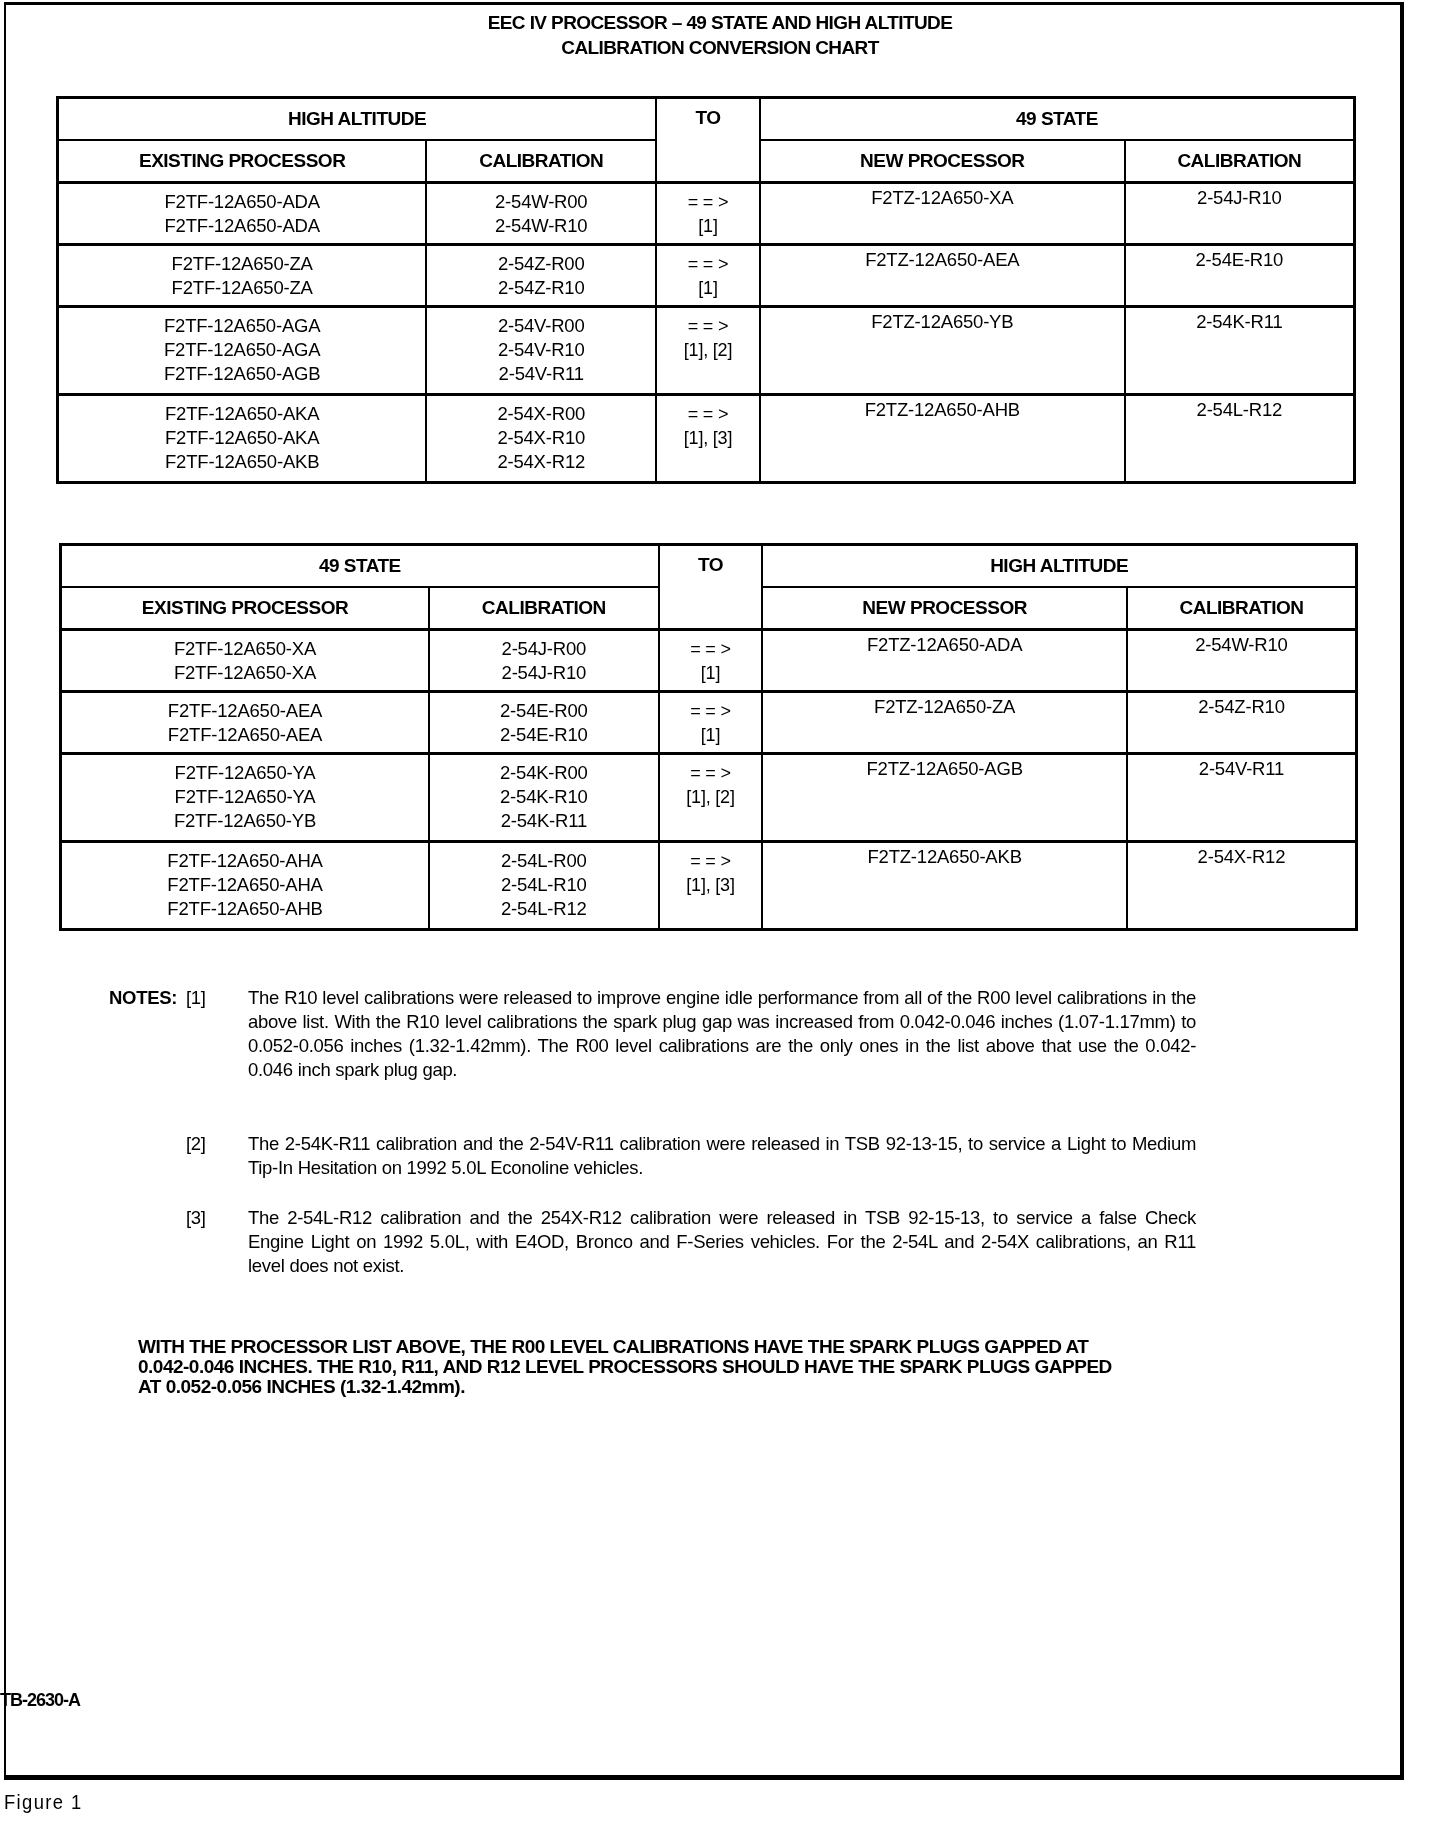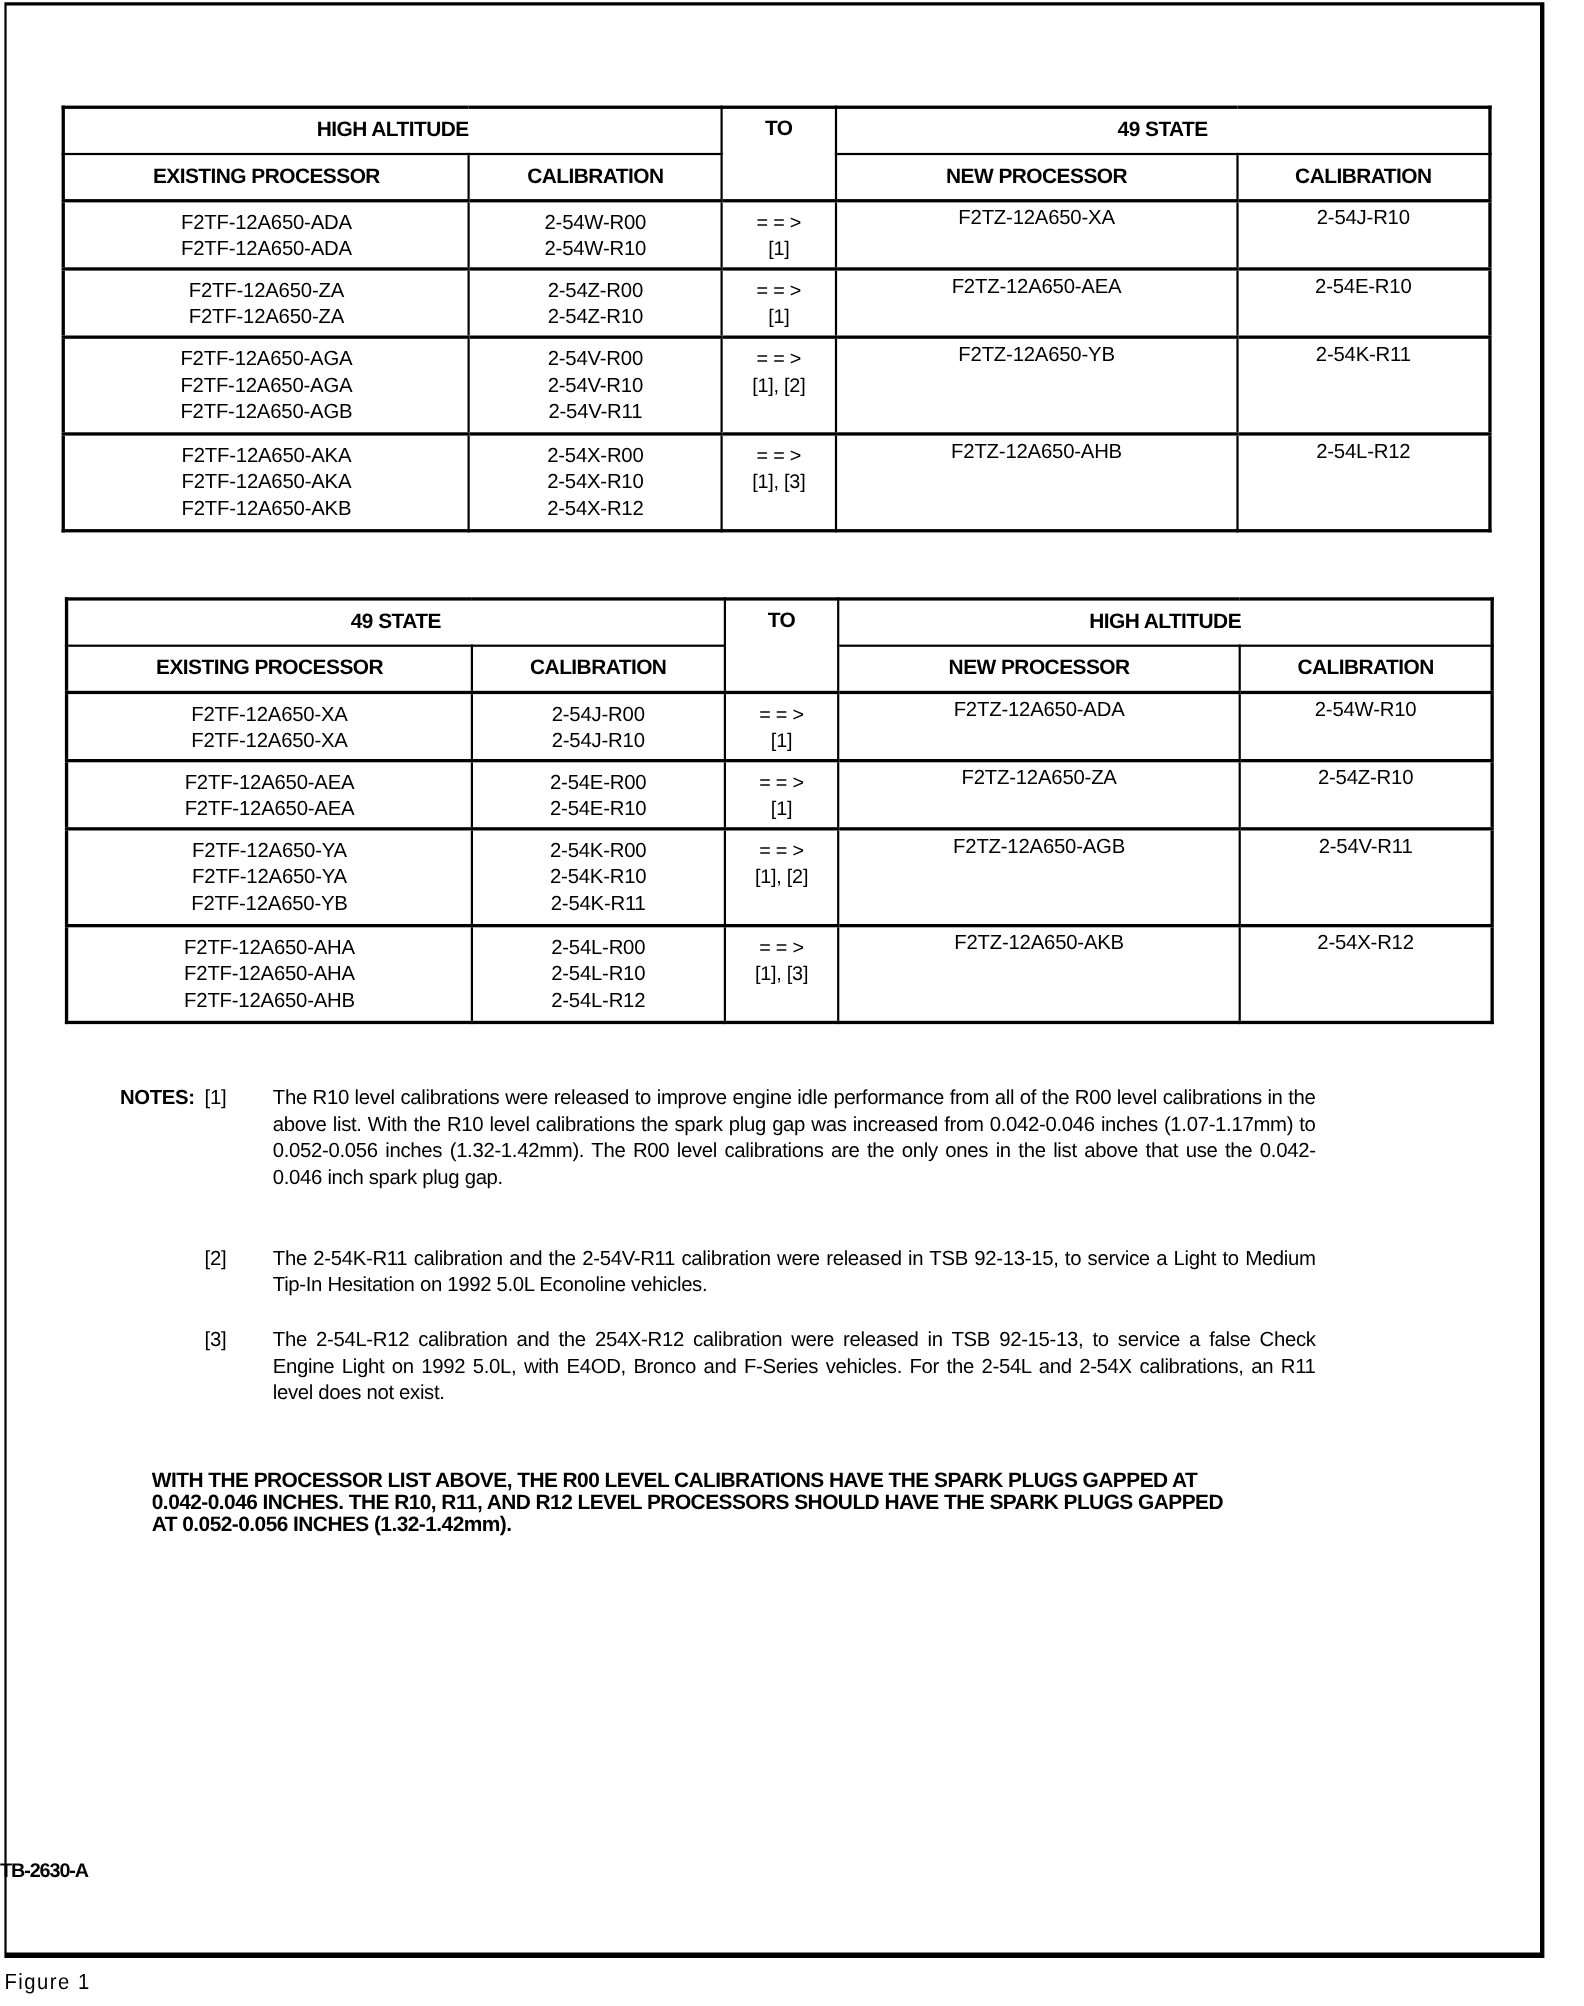--- a/index.html
+++ b/index.html
@@ -24,20 +24,22 @@
     .summary { position: absolute; left: 138px; top: 1337px; width: 990px; font-weight: bold; font-size: 19px; line-height: 20px; letter-spacing: -0.5px; }
     .docnum { position: absolute; left: 0; top: 1690px; width: 1410px; text-align: left; font-weight: bold; font-size: 18px; letter-spacing: -1px; }
     .figure { position: absolute; left: 4px; top: 1791px; font-size: 20px; letter-spacing: 1.5px; transform: scaleX(0.92); transform-origin: left; }
   </style>
 </head>
 <body>
 
 <div class="frame"></div>
 
 <div class="title">
+  <div>EEC IV PROCESSOR – 49 STATE AND HIGH ALTITUDE</div>
+  <div>CALIBRATION CONVERSION CHART</div>
 </div>
 
 <table class="conv t1">
   <colgroup>
       <col style="width:366px">
       <col style="width:228px">
       <col style="width:103px">
       <col style="width:362px">
       <col style="width:228px">
     </colgroup>

